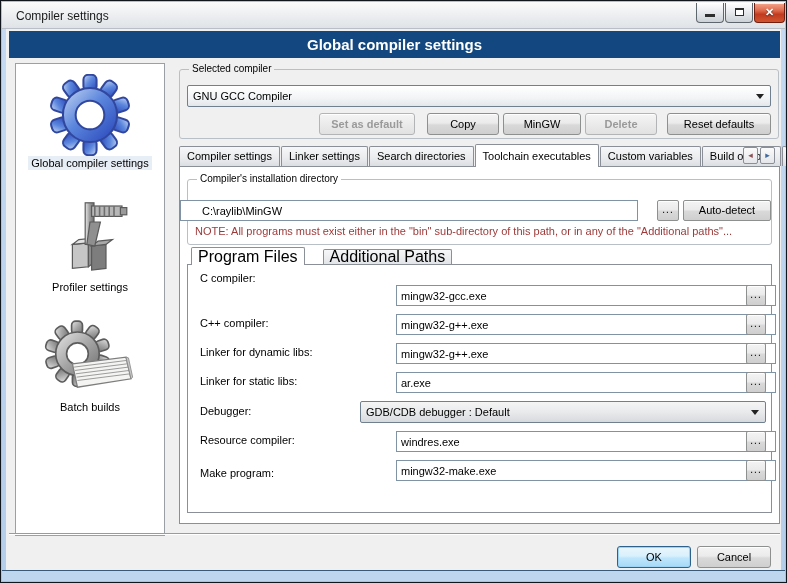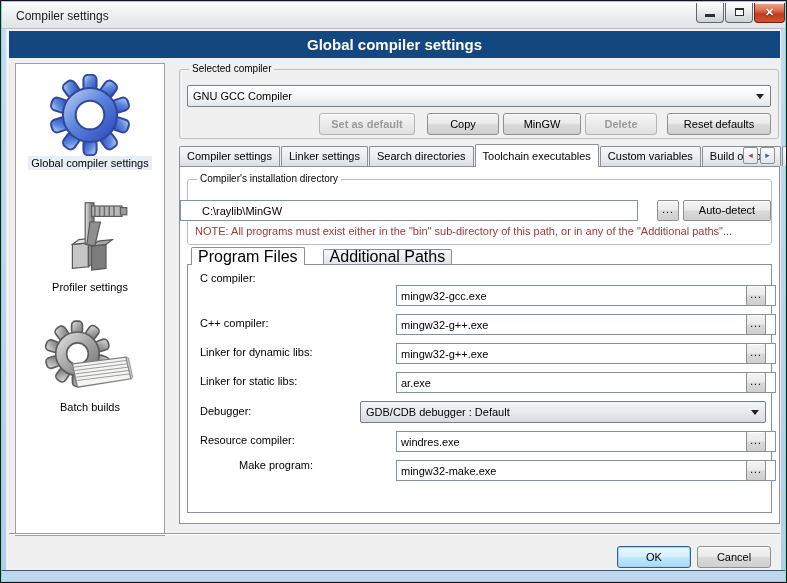--- a/index.html
+++ b/index.html
@@ -302,21 +302,21 @@
     <span class="frow-label" style="top:140px;">Debugger:</span>
     <div class="combo gray" style="top:136px;">
       <span>GDB/CDB debugger : Default</span>
       <span class="arrow"></span>
     </div>
 
     <span class="frow-label" style="top:169px;">Resource compiler:</span>
     <input class="tinput" style="top: 166px;" value="windres.exe">
     <div class="btn small browse" style="top:166px;">...</div>
 
-    <span class="frow-label" style="top:194px;margin-left:39px;">Make program:</span>
+    <span class="frow-label" style="top:202px;">Make program:</span>
     <input class="tinput" style="top: 195px;" value="mingw32-make.exe">
     <div class="btn small browse" style="top:195px;">...</div>
   </div>
 
   <div class="separator"></div>
   <div class="btn default-ok" style="left:616px; top:545px; width:74px;">OK</div>
   <div class="btn" style="left:696px; top:545px; width:74px;">Cancel</div>
 
 </div>
 

